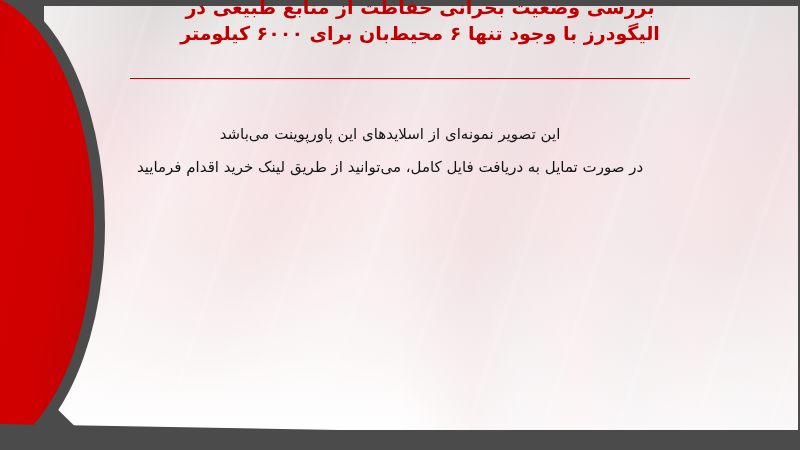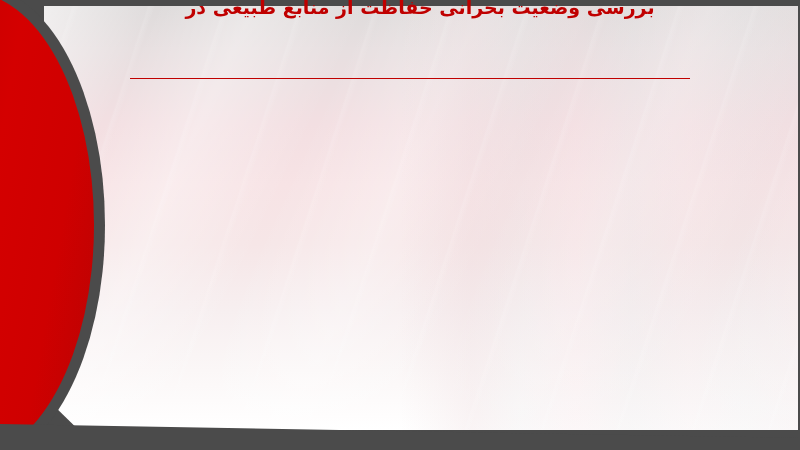--- a/index.html
+++ b/index.html
@@ -192,22 +192,25 @@
 
   <div class="content-panel"></div>
   <div class="panel-bands"></div>
   <div class="panel-sheen"></div>
 
   <div class="lens-outline"></div>
   <div class="lens-red"></div>
 
   <div class="title-block">
     <div class="title-line">بررسی وضعیت بحرانی حفاظت از منابع طبیعی در</div>
+    <div class="title-line">الیگودرز با وجود تنها ۶ محیط‌بان برای ۶۰۰۰ کیلومتر</div>
   </div>
 
   <div class="title-rule"></div>
 
   <div class="body-block">
+    <div class="body-line">این تصویر نمونه‌ای از اسلایدهای این پاورپوینت می‌باشد</div>
+    <div class="body-line">در صورت تمایل به دریافت فایل کامل، می‌توانید از طریق لینک خرید اقدام فرمایید</div>
   </div>
 
   <div class="bottom-edge"></div>
   <div class="right-edge"></div>
 </div>
 
 </body></html>

